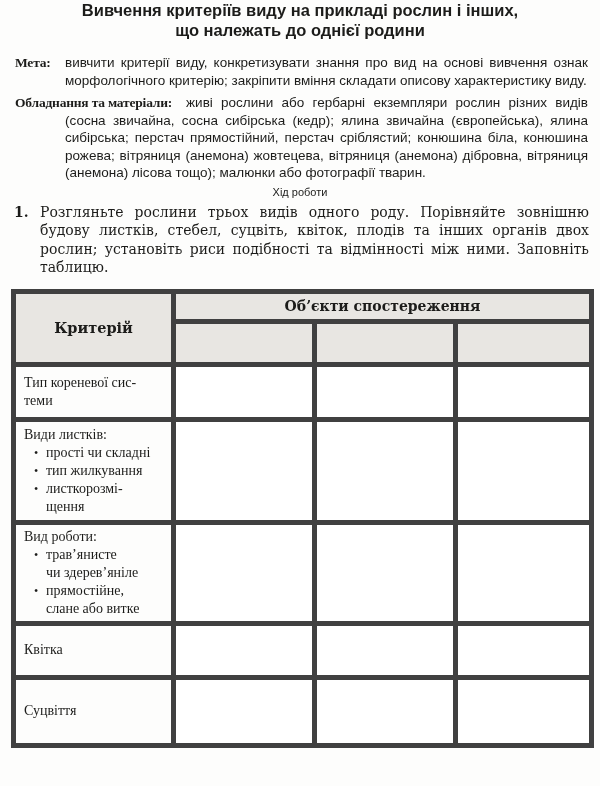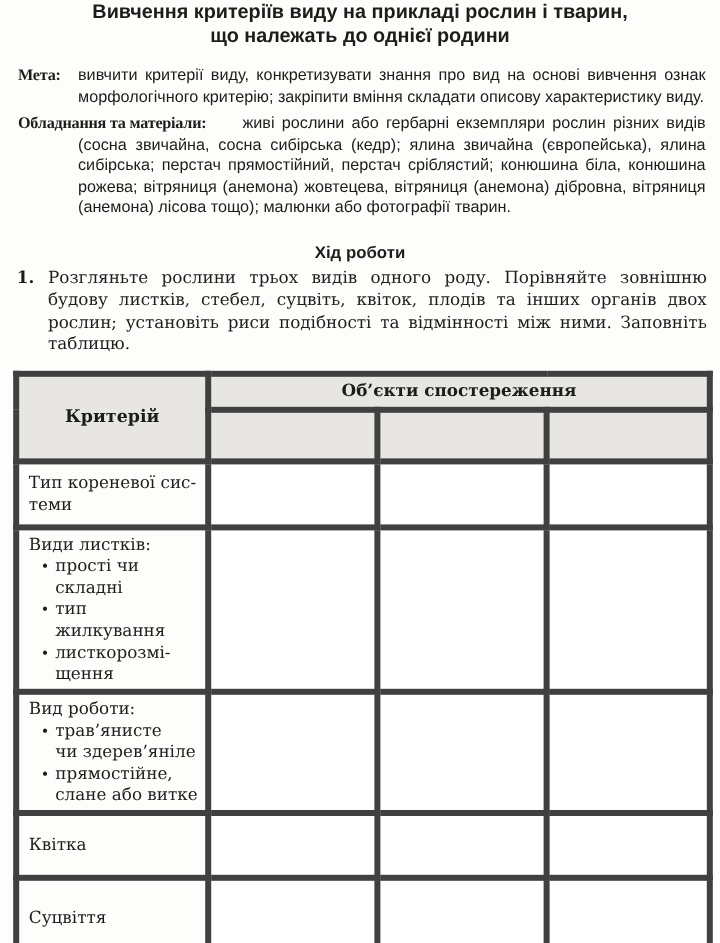--- a/index.html
+++ b/index.html
@@ -43,27 +43,27 @@
   .meta-p  { margin-top: 14px; }
   .equip-p { margin-top: 5px; }
   .plabel {
     display: inline-block;
     text-indent: 0;
     font-weight: bold;
     letter-spacing: -0.2px;
     font-family: Liberation Serif, serif;
   }
   .meta-p  .plabel { width: 50px; }
-  .equip-p .plabel { margin-right: 30px; }
+  .equip-p .plabel { margin-right: 14px; }
 
   .proc-heading {
-    margin: 20px 0 5px;
-    text-align: center;
-    font-size: 14px;
-    font-weight: bold;
+    margin: 4px 0 5px;
+    text-align: center;
+    font-size: 11px;
+    font-weight: normal;
   }
 
   
   .step {
     display: flex;
     margin: 0 11px 0 14px;
     font-family: "DejaVu Serif", serif;
     font-size: 14px;
     line-height: 18.5px;
   }
@@ -90,20 +90,21 @@
     vertical-align: middle;
   }
   .th-criterion { font-size: 14.5px; margin-top: 17px; }
   .th-objects   { height: 23px; font-size: 14px; }
   .th-obs-col   { height: 36px; }
   .crit {
     padding: 3px 6px 3px 8px;
     vertical-align: middle;
     line-height: 18px;
     text-align: left;
+    font-family: Liberation Serif, serif;
   }
   .crit-label { white-space: pre-line; }
   .blist { margin: 0; padding: 0 0 0 9px; list-style: none; }
   .blist li {
     position: relative;
     padding-left: 13px;
     white-space: pre-line;
   }
   .blist li::before {
     content: "\2022";
@@ -117,21 +118,21 @@
   .r2 td { height: 92px; }
   .r3 td { height: 85px; }
   .r4 td { height: 43px; }
   .r5 td { height: 57px; }
 </style>
 </head>
 <body>
 
 <div class="page">
 
-  <h2 class="doc-subtitle">Вивчення критеріїв виду на прикладі рослин і тварин,
+  <h2 class="doc-subtitle">Вивчення критеріїв виду на прикладі рослин і інших,
 що належать до однієї родини</h2>
 
   <p class="hang meta-p"><span class="plabel">Мета:</span><span>вивчити критерії виду, конкретизувати знання про вид на основі вивчення ознак морфологічного критерію; закріпити вміння складати описову характеристику виду.</span></p>
 
   <p class="hang equip-p"><span class="plabel">Обладнання та матеріали:</span><span>живі рослини або гербарні екземпляри рослин різних видів (сосна звичайна, сосна сибірська (кедр); ялина звичайна (європейська), ялина сибірська; перстач прямостійний, перстач сріблястий; конюшина біла, конюшина рожева; вітряниця (анемона) жовтецева, вітряниця (анемона) дібровна, вітряниця (анемона) лісова тощо); малюнки або фотографії тварин.</span></p>
 
   <div class="proc-heading">Хід роботи</div>
 
   <div class="step">
     <span class="step-num">1.</span>

